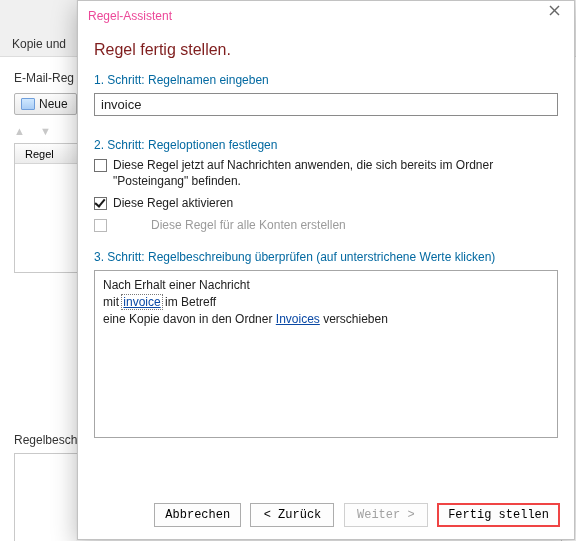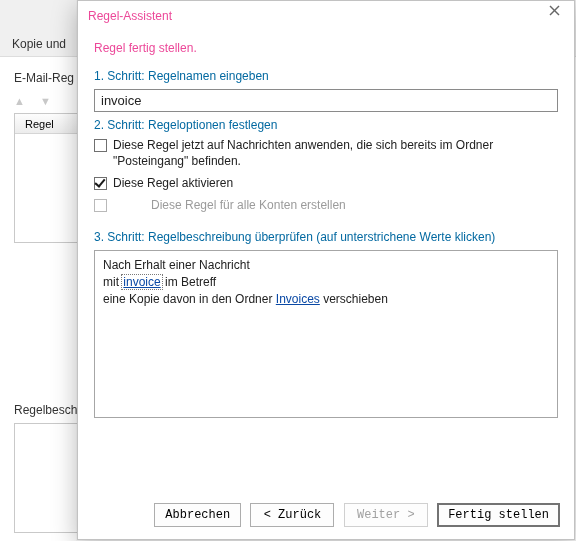--- a/index.html
+++ b/index.html
@@ -22,59 +22,60 @@
 
   
   .dialog {
     position: absolute; left: 77px; top: 0; width: 498px; height: 540px;
     background: #fff; border: 1px solid #c2c2c2;
     box-shadow: 0 6px 24px rgba(0,0,0,0.28), 0 0 0 1px rgba(0,0,0,0.02);
   }
   .titlebar { height: 30px; line-height: 30px; padding: 0 10px; color: #ec4899; font-size: 12px; background:#fff; }
   .title-close { position:absolute; top:4px; right:6px; width:28px; height:22px; text-align:center; color:#555; cursor:pointer; }
   .content { padding: 8px 16px 0 16px; }
-  .lead { font-size: 12px; color:#ec4899; margin: 2px 0 14px 0; }
+  .lead { font-size: 16px; color:#7f1d1d; margin: 2px 0 14px 0; }
   .step { font-size: 12px; color:#0369a1; margin: 6px 0 6px 0; }
   .input {
     width: 100%; border: 1px solid #8a8a8a; padding: 3px 6px; font-size: 13px; color:#222;
   }
-  .opts { margin-top: 6px; }
+  .opts { margin-top: 22px; }
   .chk-row { margin: 4px 0 2px 0; display:flex; align-items:center; }
   .chk { width:13px; height:13px; border:1px solid #6f6f6f; background:#fff; display:inline-block; margin-right:6px; margin-top:1px; position:relative; flex-shrink:0;}
   .chk.checked::after { content:""; position:absolute; left:2px; top:-1px; width:4px; height:8px; border:solid #1a1a1a; border-width:0 2px 2px 0; transform: rotate(40deg); }
   .chk.disabled { border-color:#b9b9b9; }
   .chk-label { color:#222; }
   .chk-label.indent-note { padding-left: 19px; }
   .chk-label.disabled-text { color:#9b9b9b; }
   .step3 { margin-top: 18px; }
   .descbox { margin-top:6px; border:1px solid #a6a6a6; height:168px; padding:6px 8px; font-size:12px; line-height:17px; color:#222; overflow:hidden; background:#fff; }
   .ul { color:#0a49a5; text-decoration: underline; cursor:pointer; }
   .ul.boxed { outline:1px dotted #7a7a7a; outline-offset:0px; padding:0 1px; }
   .redact { display:inline-block; width:66px; height:12px; background:#c8c8c8; vertical-align:-2px; }
 
   .btnbar { position:absolute; left:0; right:0; bottom:12px; text-align:right; padding-right:14px; }
   .btn { display:inline-block; min-width:84px; text-align:center; background:#fdfdfd; border:1px solid #adadad; padding:4px 10px; margin-left:6px; cursor:pointer;font-family:Liberation Mono, monospace; }
   .btn.disabled { color:#a2a2a2; border-color:#d0d0d0; cursor:default; }
-  .btn.primary { border:2px solid #737373; padding:3px 9px; }
+  .btn.primary { border:2px solid #ef4444; padding:3px 9px; }
 
   .x-svg { width:11px; height:11px; }
   .x-svg line { stroke:#666; stroke-width:1.4; }
 </style>
 </head>
 <body>
 
 <div class="bg-tab">Kopie und</div>
 <div class="bg-close">
   <svg class="x-svg" viewBox="0 0 11 11">
       <line x1="1" y1="1" x2="10" y2="10"></line>
       <line x1="10" y1="1" x2="1" y2="10"></line>
     </svg>
 </div>
 <div class="bg-panel">
   <div class="bg-label">E-Mail-Reg</div>
+  <div class="bg-btn"><span class="ic"></span><span>Neue</span></div>
   <div class="bg-arrows">▲ ▼</div>
   <div class="bg-table">
     <div class="bg-th">Regel</div>
     <div class="bg-scroll-up">▲</div>
   </div>
   <span class="bg-label bg-label2">Regelbesch</span>
   <div class="bg-desc"></div>
   
   <div class="bg-footer-btn">bernehmen</div>
 </div>

